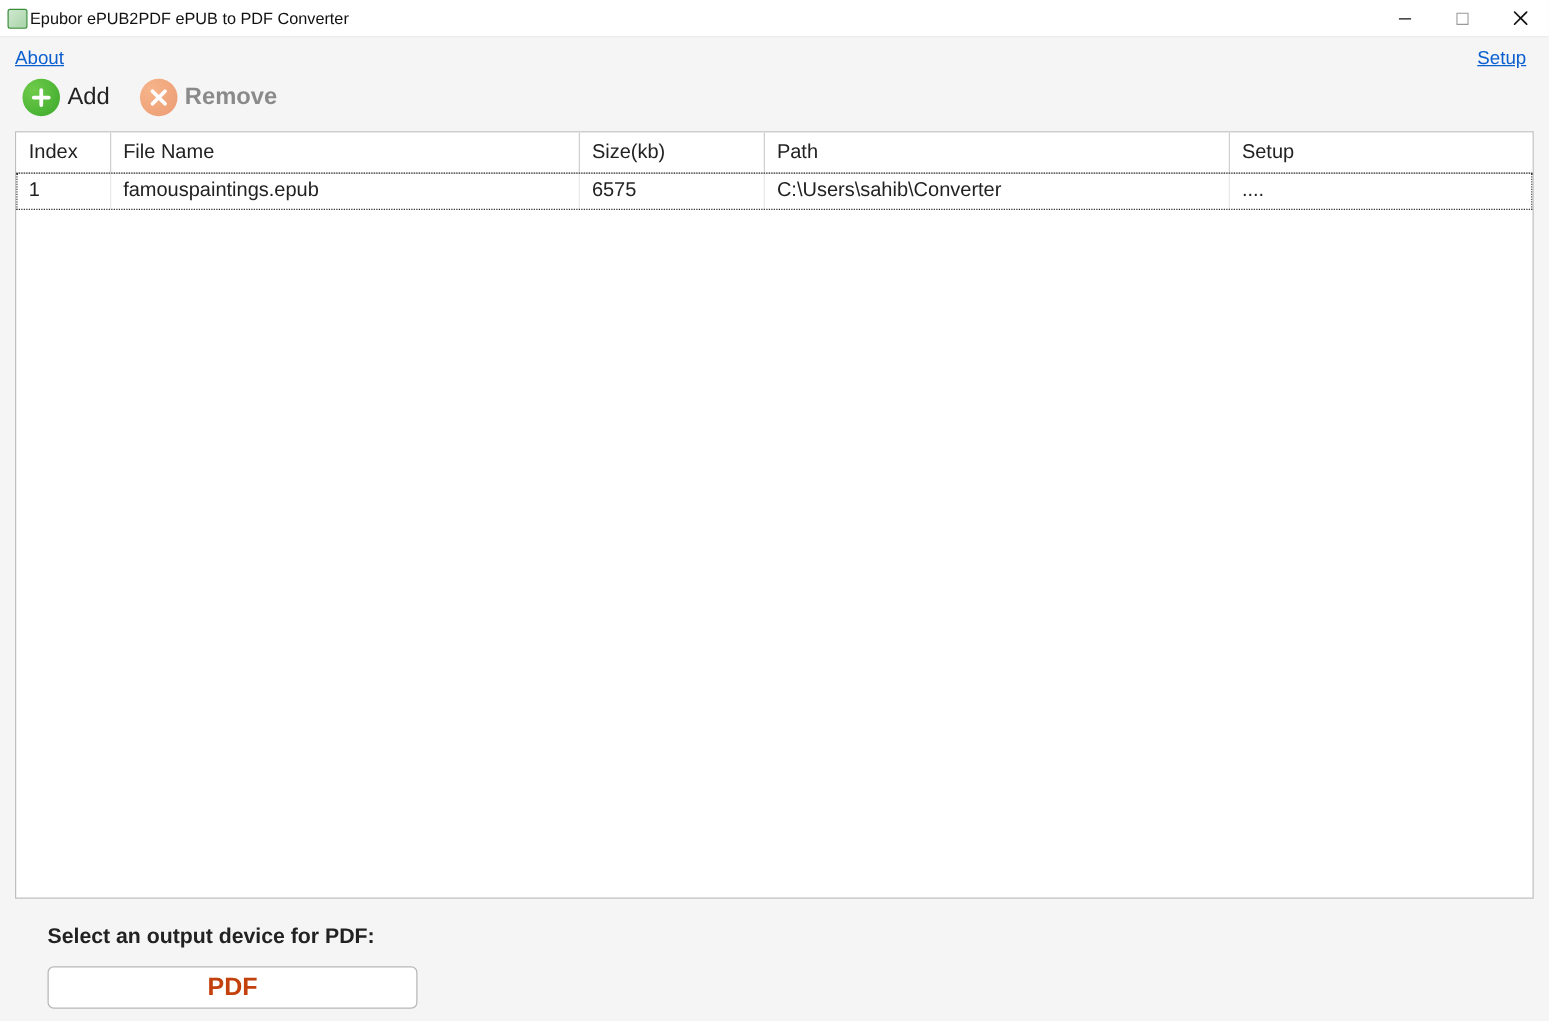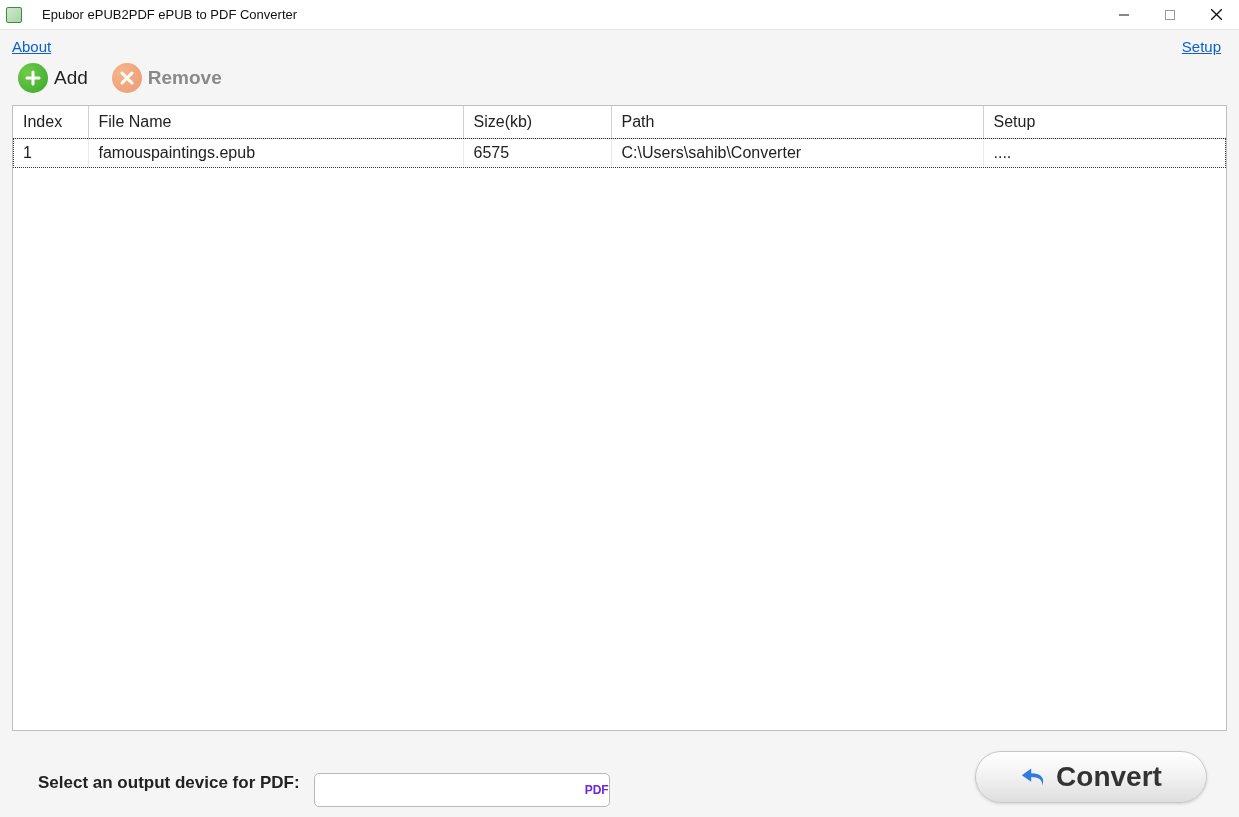--- a/index.html
+++ b/index.html
@@ -21,21 +21,21 @@
       background: #ffffff;
       display: flex;
       align-items: center;
       justify-content: space-between;
       padding-left: 6px;
       border-bottom: 1px solid #e6e6e6;
     }
     .title-left {
       display: flex;
       align-items: center;
-      gap: 20px;
+      gap: 2px;
     }
     .app-icon {
       width: 16px;
       height: 16px;
       position: relative;
     }
     .app-icon::before {
       content: "";
       position: absolute;
       inset: 0;
@@ -157,38 +157,38 @@
     .col-status { width: auto; }
     
     .footer {
       padding: 20px 6px 10px 26px;
       display: flex;
       justify-content: space-between;
       align-items: flex-end;
     }
     .output-block {
       display: flex;
-      flex-direction: row;
+      flex-direction: column;
       gap: 14px;
     }
     .output-label {
       font-size: 17px;
       font-weight: 600;
       color: #222;
     }
     .output-select {
       width: 296px;
       height: 34px;
       border: 1px solid #b8b8b8;
       border-radius: 5px;
       background: #ffffff;
-      text-align: right;
-      font-size: 12px;
+      text-align: center;
+      font-size: 20px;
       font-weight: 600;
-      color: #6d28d9;
+      color: #c2410c;
       line-height: 32px;
       cursor: pointer;
     }
     .convert-btn {
       width: 232px;
       height: 52px;
       border-radius: 26px;
       border: 1px solid #c7c7c7;
       background: linear-gradient(to bottom, #ffffff 0%, #f3f3f3 45%, #dedede 100%);
       box-shadow: inset 0 1px 0 #fff, 0 1px 3px rgba(0,0,0,0.15);
@@ -290,23 +290,15 @@
         </tr>
       </tbody>
     </table>
   </div>
 
   <div class="footer">
     <div class="output-block">
       <div class="output-label">Select an output device for PDF:</div>
       <div class="output-select">PDF</div>
     </div>
-    <div class="convert-btn">
-      <div class="convert-icon">
-        <svg width="30" height="26" viewBox="0 0 30 26">
-          <path d="M 12 4 L 2 11 L 12 18 L 12 13 C 20 13 24 16 24 22 C 27 14 22 9 12 9 Z" fill="#2f7be0"></path>
-        </svg>
-      </div>
-      <span class="convert-label">Convert</span>
-    </div>
   </div>
 
 </div>
 
 </body></html>

